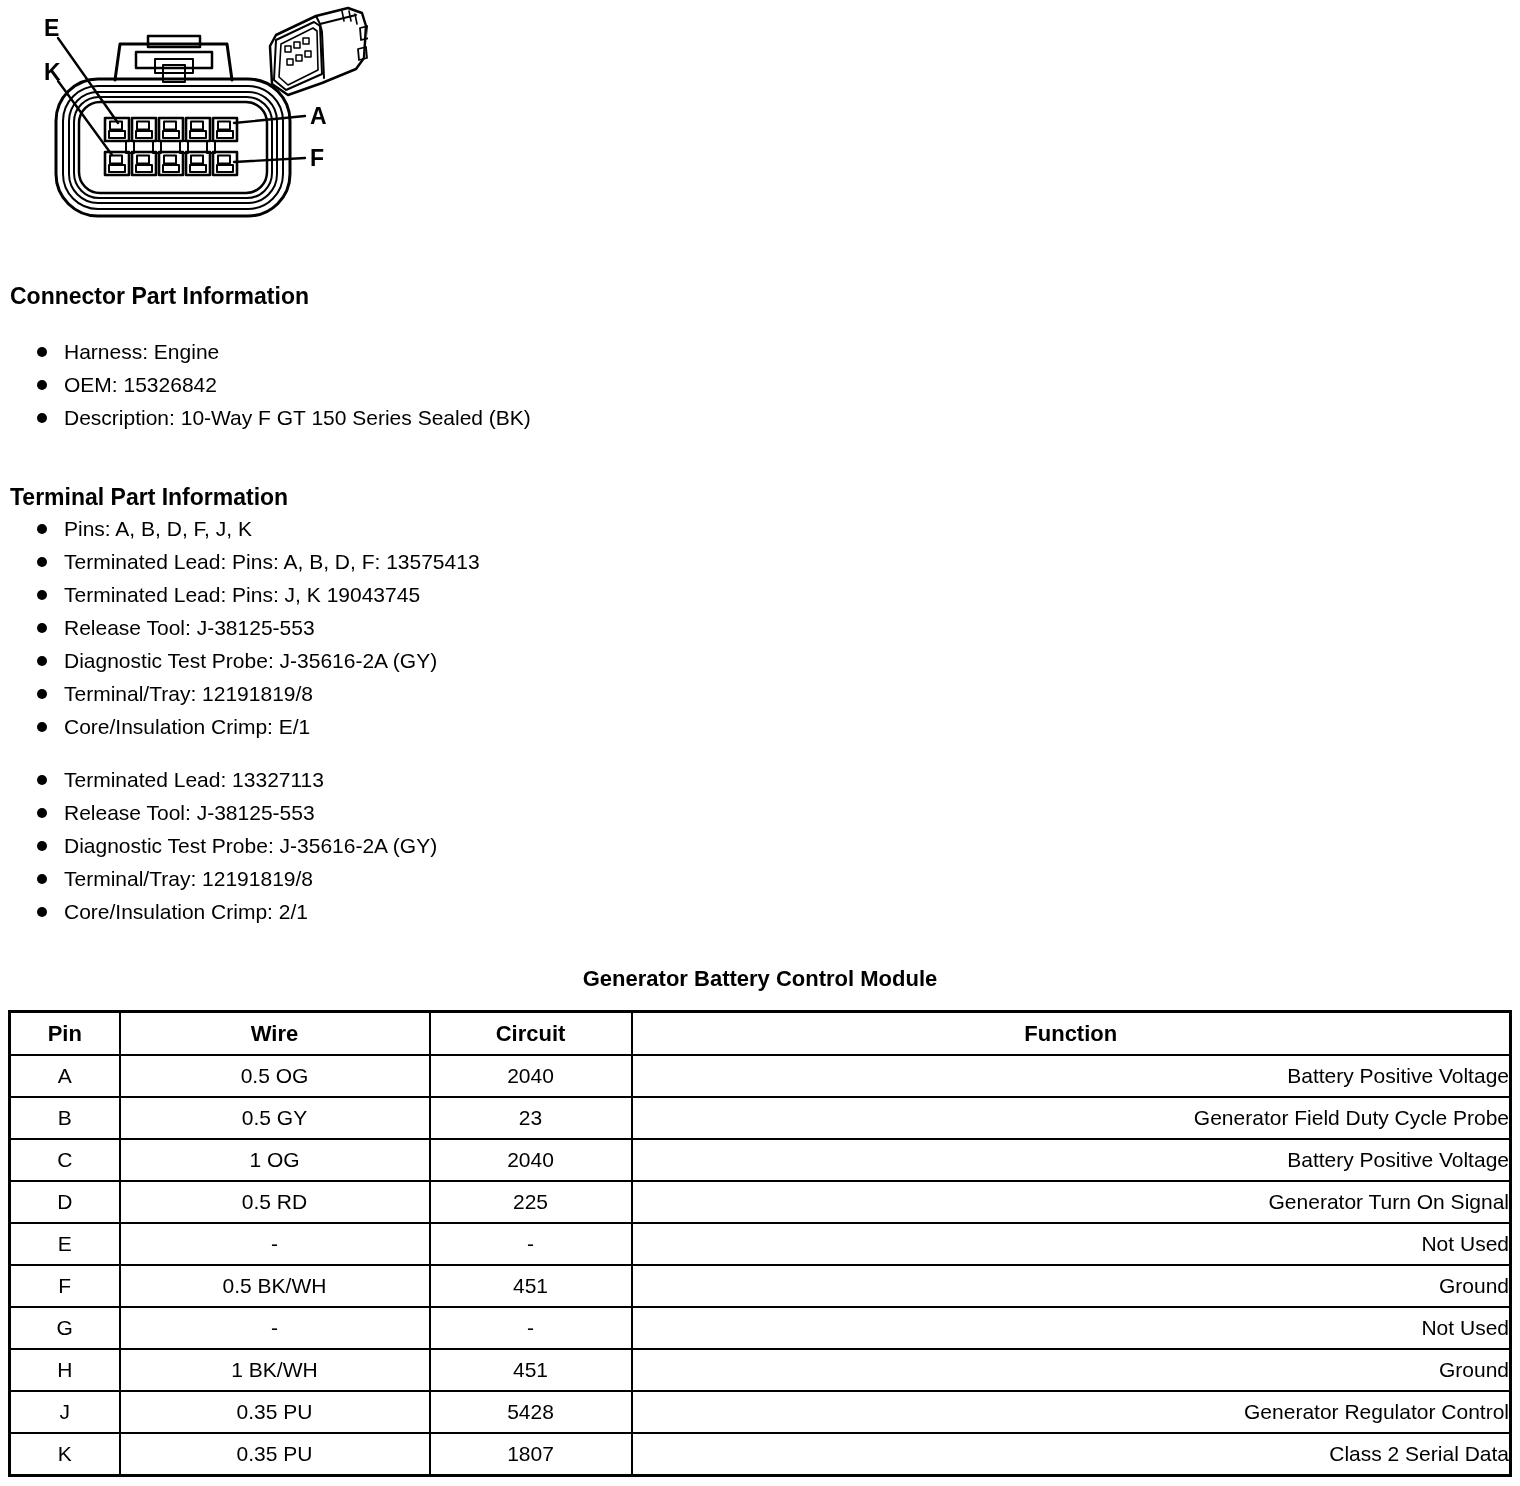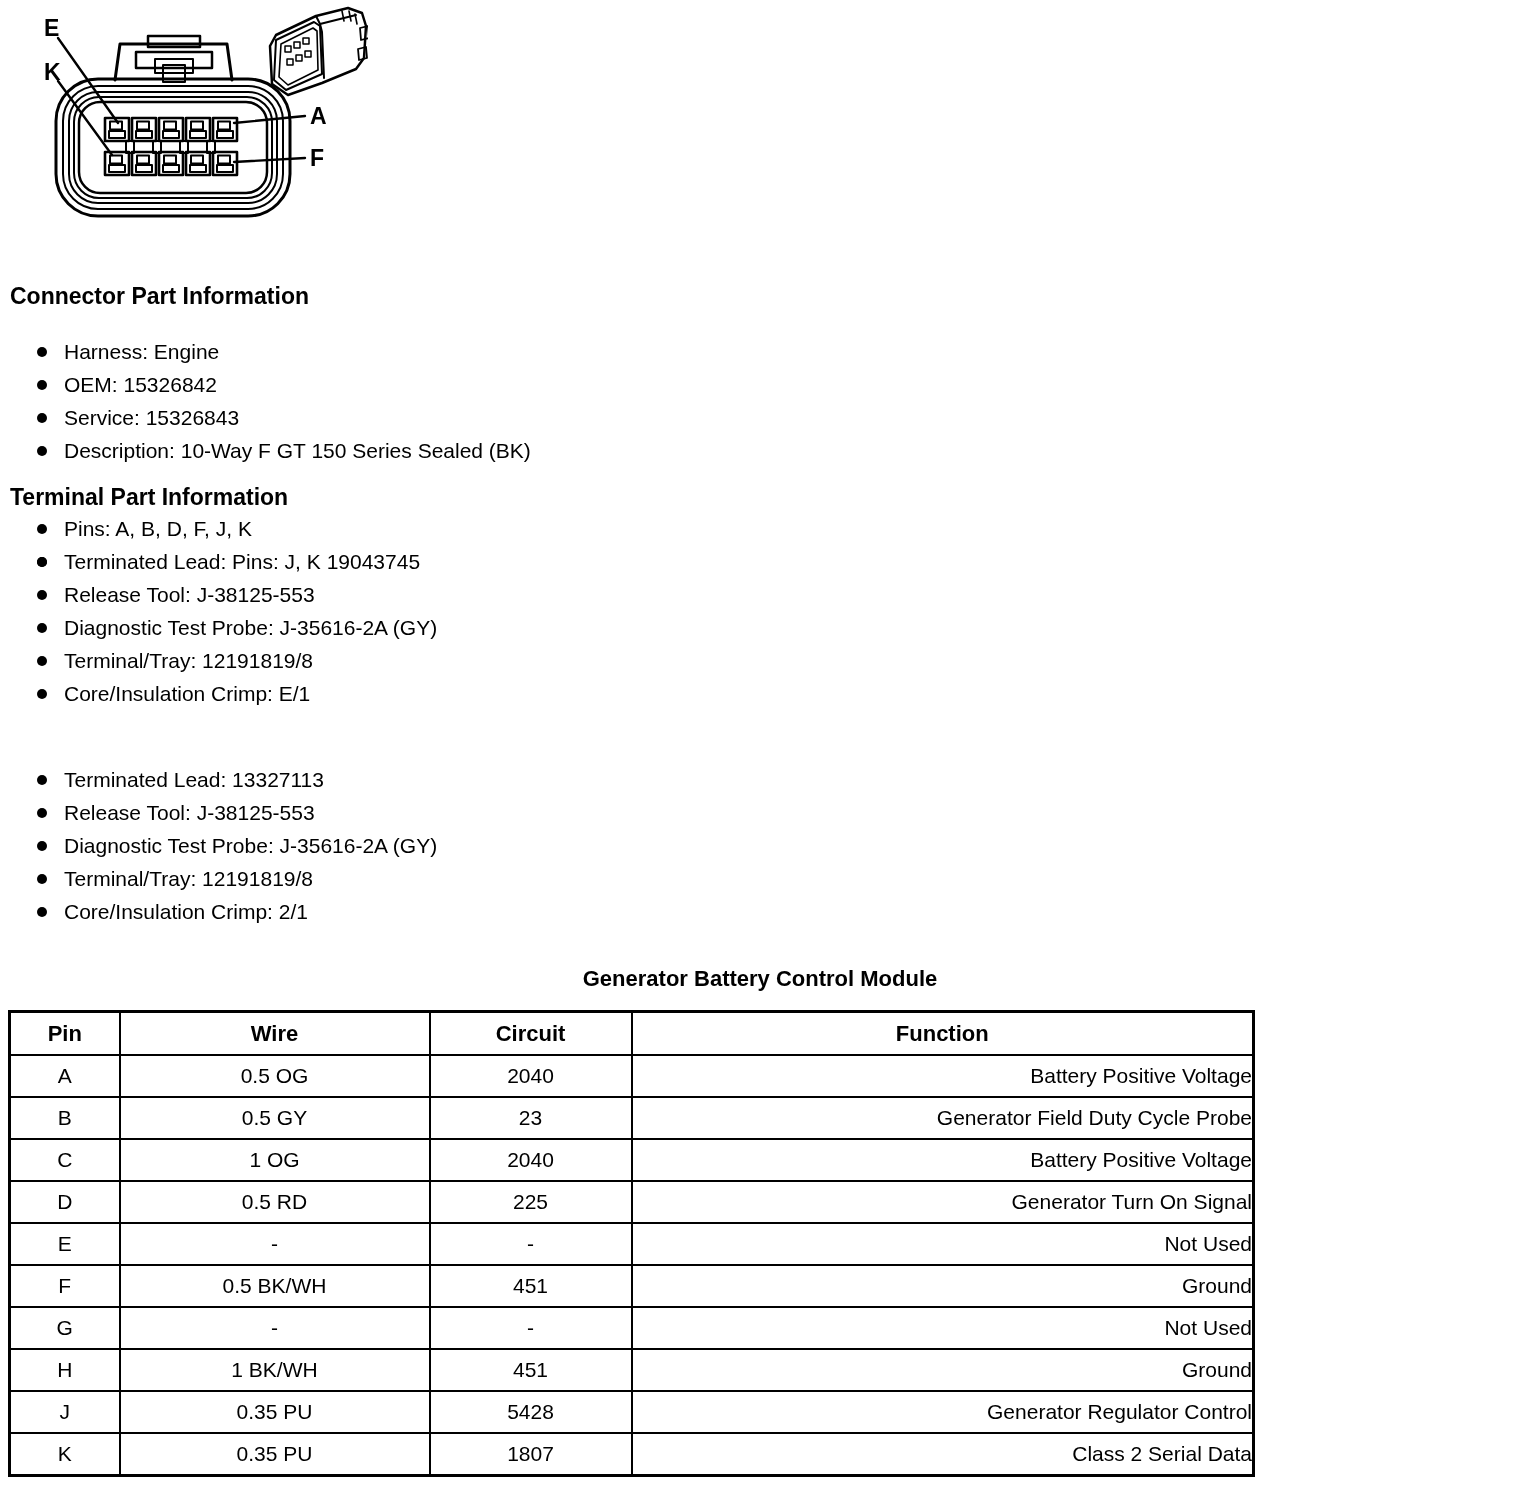--- a/index.html
+++ b/index.html
@@ -57,21 +57,21 @@
     width: 100%;
     text-align: center;
     font-size: 22px;
     font-weight: bold;
   }
 
   table.pinout {
     position: absolute;
     top: 1010px;
     left: 8px;
-    width: 1247px;
+    width: 1504px;
     border-collapse: collapse;
     table-layout: fixed;
     border: 3px solid #000;
     padding-left: 6px;
   }
   table.pinout th, table.pinout td {
     border: 2px solid #000;
     height: 40px;
     padding: 0;
     font-size: 21px;
@@ -165,28 +165,27 @@
         <path d="M104,26 L112,24 L113,36 L105,38 Z" stroke-width="1.8"></path>
         <path d="M102,47 L110,45 L111,56 L103,58 Z" stroke-width="1.8"></path>
       </g>
     </svg>
   </div>
 
   <h2 class="section-heading" style="top:264px;">Connector Part Information</h2>
   <ul class="bullet-list" id="connector-list" style="top:335px;">
       <li><span class="bullet"></span><span class="li-text">Harness: Engine</span></li>
       <li><span class="bullet"></span><span class="li-text">OEM: 15326842</span></li>
-      <li><span class="bullet"></span><span class="li-text">Service: 15326843</span></li>
       <li><span class="bullet"></span><span class="li-text">Description: 10-Way F GT 150 Series Sealed (BK)</span></li>
     </ul>
 
   <h2 class="section-heading" style="top:465px;text-align:right;">Terminal Part Information</h2>
   <ul class="bullet-list" id="terminal-list-1" style="top:512px;">
       <li><span class="bullet"></span><span class="li-text">Pins: A, B, D, F, J, K</span></li>
-      <li><span class="bullet"></span></li>
+      <li><span class="bullet"></span><span class="li-text">Terminated Lead: Pins: A, B, D, F: 13575413</span></li>
       <li><span class="bullet"></span><span class="li-text">Terminated Lead: Pins: J, K 19043745</span></li>
       <li><span class="bullet"></span><span class="li-text">Release Tool: J-38125-553</span></li>
       <li><span class="bullet"></span><span class="li-text">Diagnostic Test Probe: J-35616-2A (GY)</span></li>
       <li><span class="bullet"></span><span class="li-text">Terminal/Tray: 12191819/8</span></li>
       <li><span class="bullet"></span><span class="li-text">Core/Insulation Crimp: E/1</span></li>
     </ul>
   <ul class="bullet-list" id="terminal-list-2" style="top:763px;">
       <li><span class="bullet"></span><span class="li-text">Terminated Lead: 13327113</span></li>
       <li><span class="bullet"></span><span class="li-text">Release Tool: J-38125-553</span></li>
       <li><span class="bullet"></span><span class="li-text">Diagnostic Test Probe: J-35616-2A (GY)</span></li>

